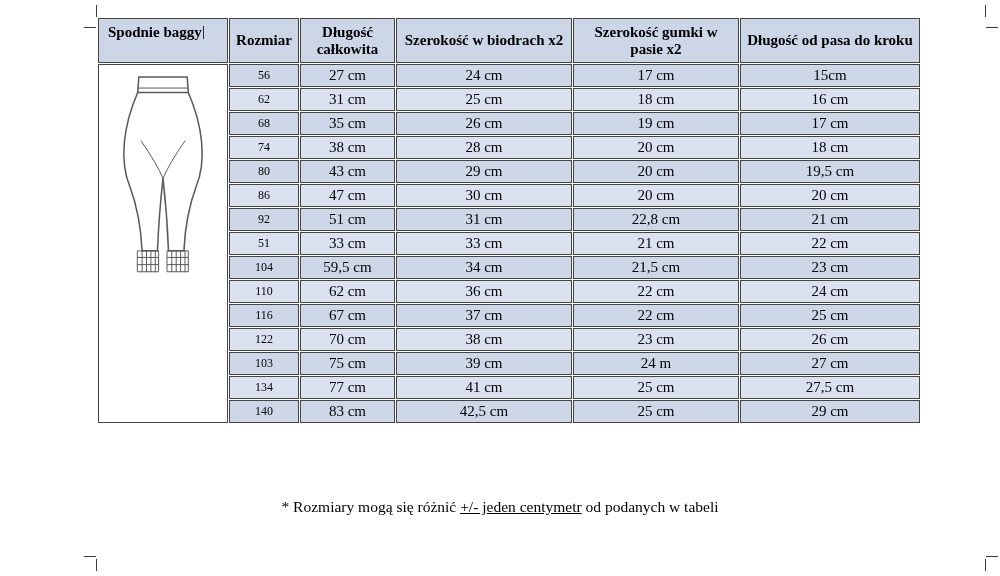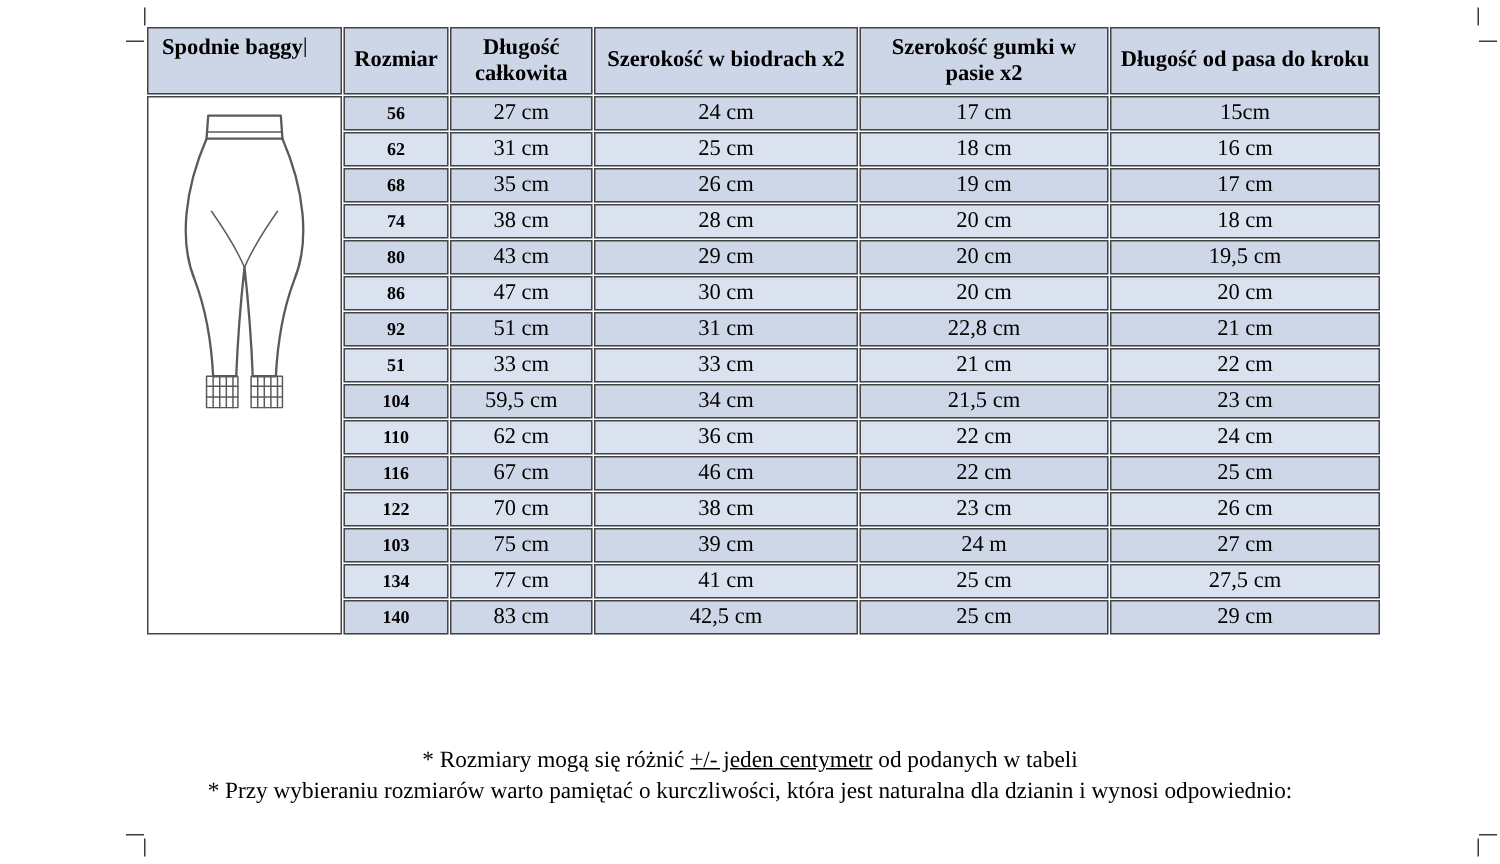--- a/index.html
+++ b/index.html
@@ -28,21 +28,21 @@
   .size-table thead th {
     background: var(--header-bg, #ccd6e7);
     font-weight: 700; height: 45px; line-height: 1.12; padding: 2px 4px;
   }
   .size-table thead th.product-header {
     text-align: left; vertical-align: top; padding: 5px 0 0 9px;
   }
   .cursor-mark { display: inline-block; width: 1px; height: 13px; background: #2a2a2a; margin-left: 1px; vertical-align: -2px; }
 
   .size-table tbody th, .size-table tbody td { height: 23px; }
-  .size-table tbody th.size-cell { font-size: 12px; font-weight: 700; }
+  .size-table tbody th.size-cell { font-size: 12px; font-weight: 400; }
   tr.row-even th, tr.row-even td { background: var(--row-even, #cdd7e8); }
   tr.row-odd th,  tr.row-odd td  { background: var(--row-odd, #dae2f0); }
   .size-table td.image-cell { background: #ffffff !important; vertical-align: top; padding-top: 3px; }
 
   
   .footnotes { position: absolute; left: 0; right: 0; top: 477px; text-align: center; font-size: 15.5px; line-height: 21px; margin-top: 19px; }
   .footnotes p { margin: 0; }
   .u { text-decoration: underline; }
 </style>
 </head>
@@ -164,21 +164,21 @@
         <tr class="row-odd">
           <th class="size-cell">110</th>
           <td>62 cm</td>
           <td>36 cm</td>
           <td>22 cm</td>
           <td>24 cm</td>
         </tr>
         <tr class="row-even">
           <th class="size-cell">116</th>
           <td>67 cm</td>
-          <td>46 cm</td>
+          <td>37 cm</td>
           <td>22 cm</td>
           <td>25 cm</td>
         </tr>
         <tr class="row-odd">
           <th class="size-cell">122</th>
           <td>70 cm</td>
           <td>38 cm</td>
           <td>23 cm</td>
           <td>26 cm</td>
         </tr>
@@ -201,16 +201,15 @@
           <td>83 cm</td>
           <td>42,5 cm</td>
           <td>25 cm</td>
           <td>29 cm</td>
         </tr>
       </tbody>
   </table>
 
   <div class="footnotes">
     <p><span>* Rozmiary mogą się różnić </span><span class="u">+/- jeden centymetr</span><span> od podanych w tabeli</span></p>
-    <p>* Przy wybieraniu rozmiarów warto pamiętać o kurczliwości, która jest naturalna dla dzianin i wynosi odpowiednio:</p>
   </div>
 
 </div>
 
 </body></html>

